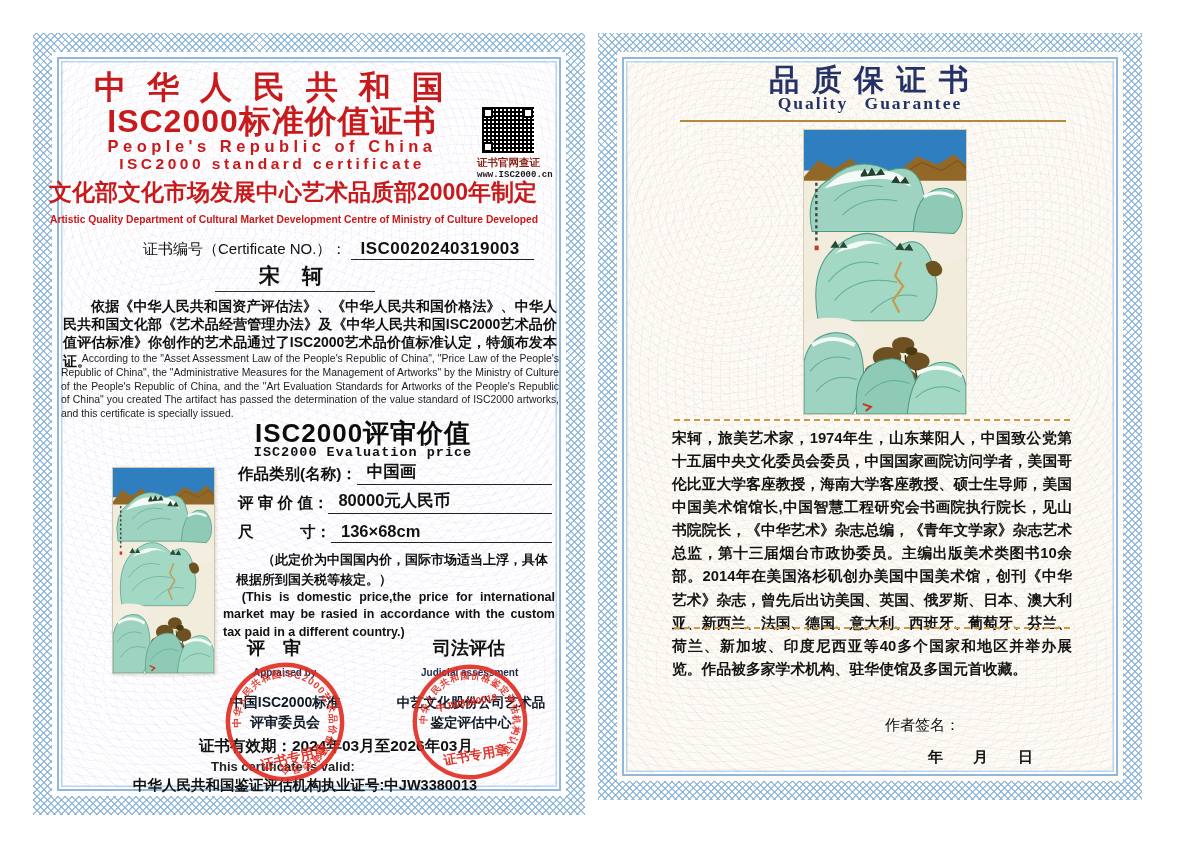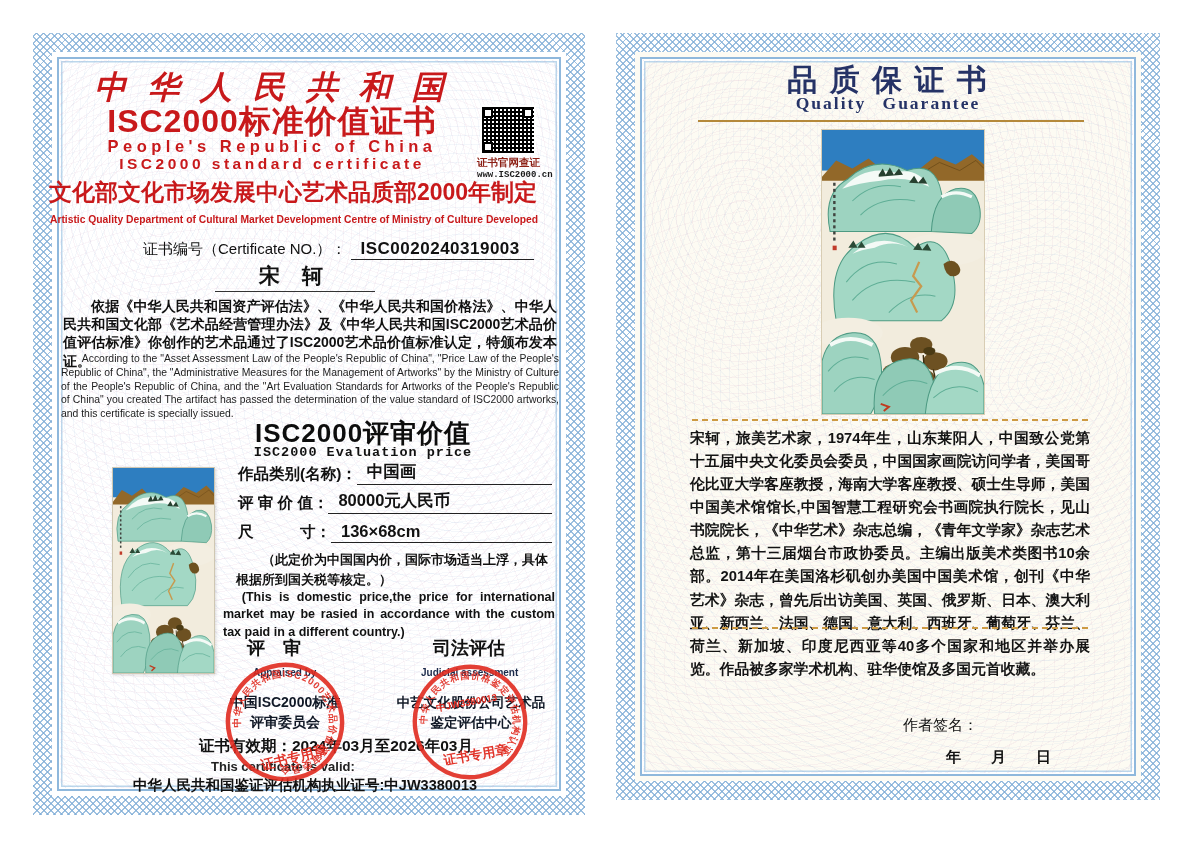--- a/index.html
+++ b/index.html
@@ -20,21 +20,21 @@
       repeating-radial-gradient(circle at 82% 45%, rgba(145,175,215,.10) 0 1px, transparent 1px 9px),
       repeating-radial-gradient(circle at 35% 85%, rgba(205,150,185,.08) 0 1px, transparent 1px 10px),
       repeating-radial-gradient(circle at 70% 10%, rgba(145,175,215,.08) 0 1px, transparent 1px 7px);}
   .page-right .lace-inner{background:#fdfbf3;}
   .abs{position:absolute;}
   .ctr{text-align:center;}
   .red{color:#c8191b;}
   .navy{color:#253266;}
   .jp{text-align:justify;}
   
-  .lp-title1{top:33px;left:0;width:478px;font-size:32px;font-weight:bold;letter-spacing:6px;font-style:italic;}
+  .lp-title1{top:33px;left:0;width:478px;font-size:32px;font-weight:bold;letter-spacing:6px;}
   .lp-title2{top:67px;left:0;width:478px;font-size:32px;font-weight:bold;letter-spacing:1px;}
   .lp-ent1{top:104px;left:0;width:478px;font-size:16.5px;font-weight:bold;letter-spacing:4.5px;}
   .lp-ent2{top:122px;left:0;width:478px;font-size:15.5px;font-weight:bold;letter-spacing:3.5px;}
   .qr-block{top:74px;left:444px;width:62px;text-align:center;}
   .qr-box{position:relative;width:52px;height:46px;margin:0 auto;background:
       repeating-linear-gradient(0deg,#000 0 2px,transparent 2px 4px),
       repeating-linear-gradient(90deg,#000 0 2px,#fff 2px 4px);outline:2px solid #fff;}
   .qr-f{position:absolute;width:10px;height:10px;background:#fff;border:2.5px solid #000;box-sizing:border-box;}
   .qr-f.tl{top:1px;left:1px}.qr-f.tr{top:1px;right:1px}.qr-f.bl{bottom:1px;left:1px}
   .qr-cap1{margin-top:3px;font-size:10.5px;font-weight:bold;color:#8c1f14;white-space:nowrap;}
@@ -240,21 +240,21 @@
 
     <div class="abs lp-valid-cn">证书有效期：2024年03月至2026年03月</div>
     <div class="abs lp-valid-en">This certificate is valid:</div>
     <div class="abs ctr lp-license">中华人民共和国鉴证评估机构执业证号:中JW3380013</div>
 
     <svg class="abs lp-artwork" viewBox="0 0 160 280" preserveAspectRatio="none">
         <use href="#painting-art"></use>
       </svg>
   </section>
 
-  <section class="page page-right" style="left:616px;top:33px;width:544px;height:767px;">
+  <section class="page page-right" style="left:598px;top:33px;width:544px;height:767px;">
     <div class="lace"></div>
     <div class="lace-inner"></div>
     <div class="frame"></div>
     <div class="watermark"></div>
 
     <div class="abs ctr navy rp-title">品 质 保 证 书</div>
     <div class="abs ctr navy rp-ent">Quality Guarantee</div>
     <div class="abs rp-goldline"></div>
 
     <svg class="abs rp-artwork" viewBox="0 0 160 280" preserveAspectRatio="none">

